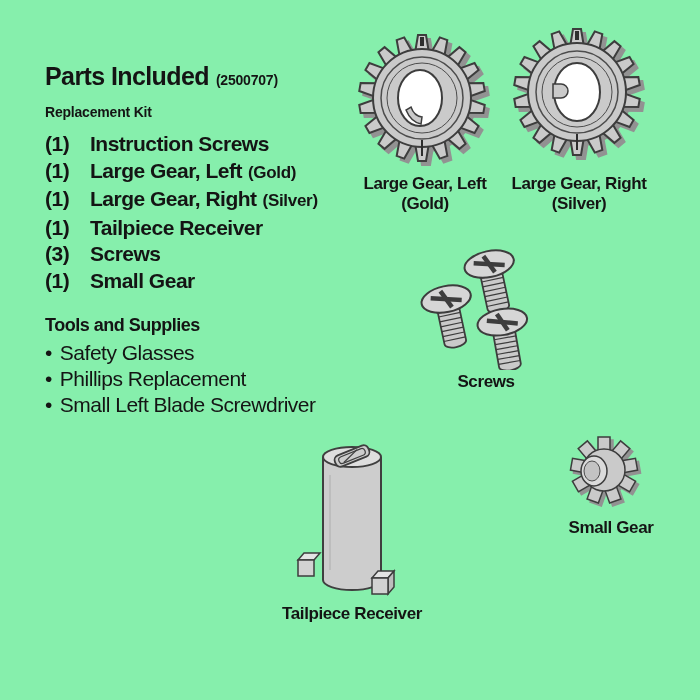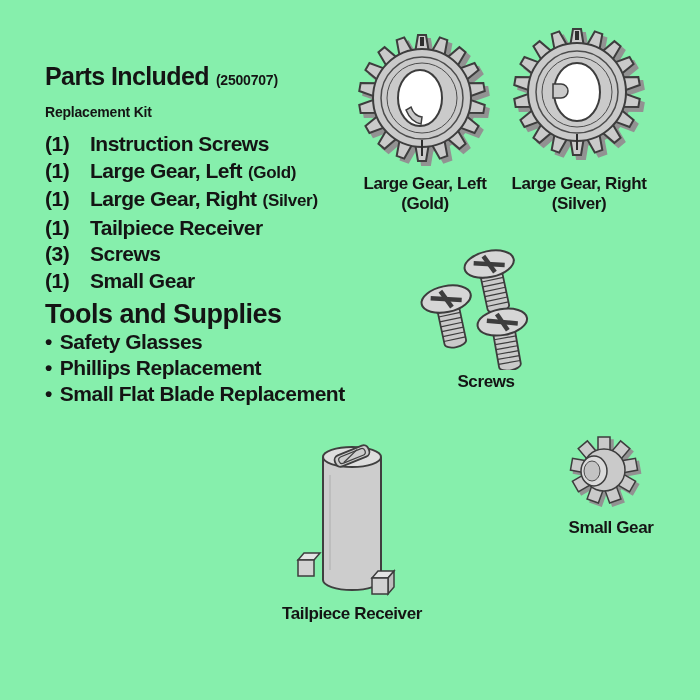--- a/index.html
+++ b/index.html
@@ -9,22 +9,22 @@
   }
   
   .parts-section{position:absolute;left:45px;top:62px;width:320px;}
   .parts-title{font-size:25px;font-weight:bold;letter-spacing:-0.6px;line-height:28px;margin:0;}
   .parts-subtitle{font-size:14px;font-weight:bold;letter-spacing:-0.2px;margin-left:7px;}
   .plist{margin-top:5px;}
   .prow{display:flex;align-items:baseline;font-size:21px;font-weight:bold;letter-spacing:-0.5px;line-height:26.5px;}
   .qty{width:45px;flex:0 0 45px;}
   .pnote{font-size:17px;margin-left:6px;letter-spacing:-0.3px;}
   .tools-section{position:absolute;left:45px;top:301px;width:330px;}
-  .tools-title{font-size:27px;font-weight:bold;letter-spacing:-0.5px;line-height:26px;margin:0 0 2px 0;}
-  .trow{font-size:21px;font-weight:bold;letter-spacing:-0.5px;line-height:26px;}
+  .tools-title{font-size:18px;font-weight:bold;letter-spacing:-0.5px;line-height:26px;margin:11px 0 2px 0;}
+  .trow{font-size:21px;font-weight:normal;letter-spacing:-0.5px;line-height:26px;}
   .trow::before{content:"\2022";margin-right:8px;}
   
   figure{position:absolute;margin:0;padding:0;}
   .caption{font-size:17px;font-weight:bold;letter-spacing:-0.4px;line-height:20px;text-align:center;margin-top:2px;}
   .fig-gear-left{left:350px;top:20px;width:150px;}
   .fig-gear-right{left:500px;top:20px;width:158px;}
   .fig-screws{left:396px;top:240px;width:180px;}
   .fig-small-gear{left:556px;top:426px;width:110px;}
   .fig-tailpiece{left:282px;top:430px;width:140px;}
   svg{display:block;}
@@ -67,21 +67,21 @@
         <span class="plabel">Small Gear</span>
         <span class="pnote"></span>
       </div>
     </div>
   </section>
 
   <section class="tools-section">
     <h2 class="tools-title">Tools and Supplies</h2>
     <div class="trow">Safety Glasses</div>
     <div class="trow">Phillips Replacement</div>
-    <div class="trow">Small Flat Blade Replacement</div>
+    <div class="trow">Small Left Blade Screwdriver</div>
   </section>
 
   <figure class="fig-gear-left">
     <svg width="150" height="152" viewBox="0 0 150 152">
       <defs>
         <polygon id="toothL" points="-7,-45 -4,-63 4,-63 7,-45"></polygon>
         <g id="ringL">
           <use href="#toothL"></use>
             <use href="#toothL" transform="rotate(20)"></use>
             <use href="#toothL" transform="rotate(40)"></use>

